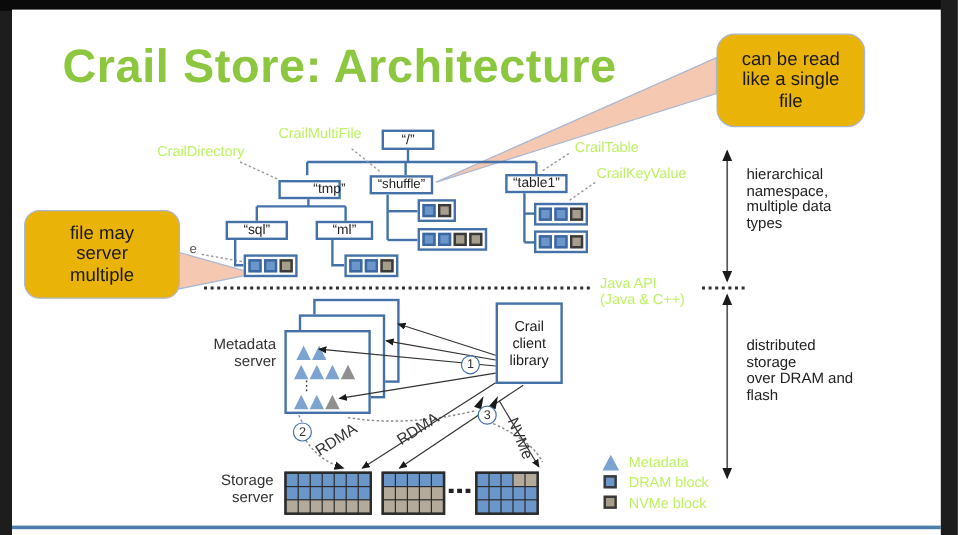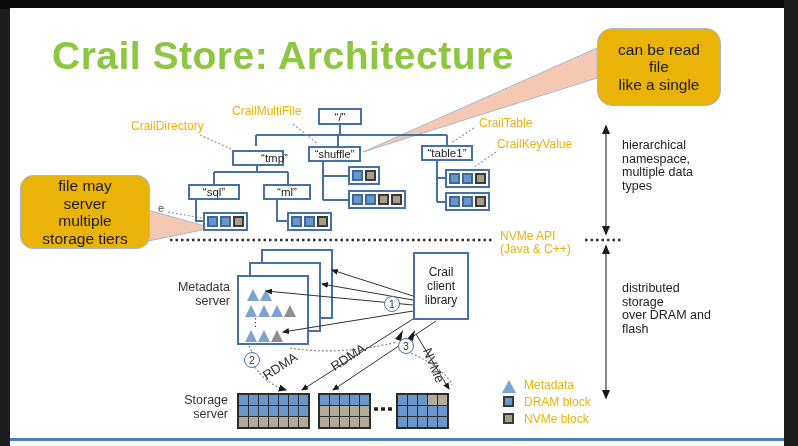--- a/index.html
+++ b/index.html
@@ -4,21 +4,21 @@
 <style>
   html,body{margin:0;padding:0;background:#1d1d1d;}
   #root{position:relative;width:784px;height:446px;overflow:hidden;
         font-family:"Liberation Sans",sans-serif;background:#1d1d1d;}
   .abs{position:absolute;}
   #topbar{left:0;top:0;width:798px;height:9px;background:#0a0a0a;}
   #slide{left:10px;top:8px;width:778px;height:438px;background:#ffffff;}
   #bottomline{left:10px;top:438px;width:778px;height:3px;background:#4d7dab;}
   svg{position:absolute;left:0;top:0;pointer-events:none;}
   .title{font-size:39px;font-weight:700;color:#8dc63f;white-space:nowrap;letter-spacing:0.5px;}
-  .lbl{font-size:12px;color:#eab308;white-space:nowrap;line-height:13px;}
+  .lbl{font-size:12px;color:#bef264;white-space:nowrap;line-height:13px;}
   .lbl-sm{font-size:11px;color:#555;white-space:nowrap;}
   .tbox{background:#fff;border:2px solid #4472a8;color:#222;font-size:11.5px;
         display:flex;align-items:center;justify-content:center;white-space:nowrap;box-sizing:border-box;}
   .bgroup{background:#fff;border:2px solid #4472a8;display:flex;gap:2px;padding:2px;align-items:center;}
   .blk{width:11px;height:11px;box-sizing:border-box;display:inline-block;}
   .blk.dram{background:#6b96c9;border:2px solid #3d67a1;}
   .blk.nvme{background:#a69d8b;border:2px solid #3a3a3a;}
   .callout{background:#eab308;border:1.5px solid #a9b7d2;border-radius:15px;
            color:#1a1a1a;font-size:15.5px;line-height:17.5px;text-align:center;
            display:flex;flex-direction:column;justify-content:center;box-sizing:border-box;}
@@ -147,31 +147,30 @@
       <span class="blk nvme"></span>
     </div>
   <div class="abs bgroup" style="left:445px;top:192px;">
       <span class="blk dram"></span>
       <span class="blk dram"></span>
       <span class="blk nvme"></span>
     </div>
 
   <div class="abs callout" style="left:597px;top:28px;width:124px;height:78px;">
     <span>can be read</span>
+    <span>like a single</span>
     <span>file</span>
-    <span>like a single</span>
   </div>
   <div class="abs callout" style="left:20px;top:175px;width:130px;height:74px;border-radius:13px;">
     <span>file may</span>
     <span>server</span>
     <span>multiple</span>
-    <span>storage tiers</span>
-  </div>
-
-  <div class="abs lbl" style="left:500px;top:230px;">NVMe API</div>
+  </div>
+
+  <div class="abs lbl" style="left:500px;top:230px;">Java API</div>
   <div class="abs lbl" style="left:500px;top:243px;">(Java &amp; C++)</div>
 
   <div class="abs ann" style="left:622px;top:139px;">
     <span>hierarchical</span>
     <span>namespace,</span>
     <span>multiple data</span>
     <span>types</span>
   </div>
   <div class="abs ann" style="left:622px;top:282px;">
     <span>distributed</span>

